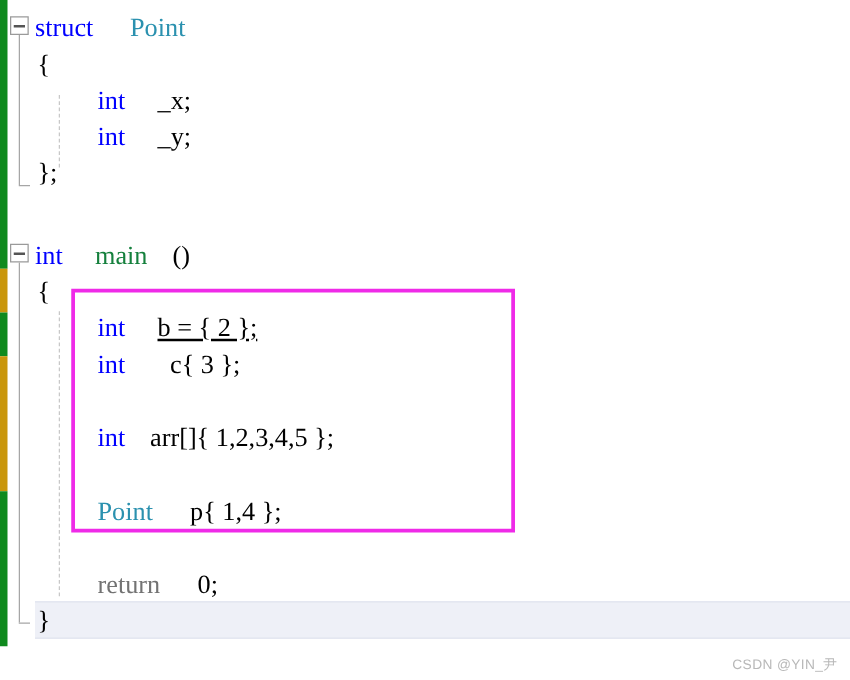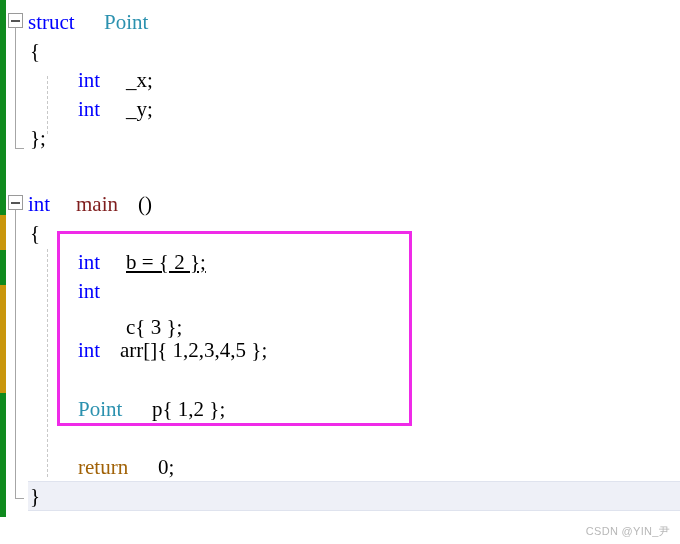--- a/index.html
+++ b/index.html
@@ -40,22 +40,22 @@
     position:absolute;left:0;right:0;height:29px;
     white-space:pre;
     font-family:"Liberation Serif", serif;
     font-size:21px;
     line-height:29px;
     color:#000000;
   }
   .line .txt{position:absolute;}
   .kw{color:#0000ff;}
   .type{color:#2b91af;}
-  .fn{color:#7f1d1d;}
-  .ret{color:#a16207;}
+  .fn{color:#15803d;}
+  .ret{color:#737373;}
   .pl{color:#000000;}
   
   .curline{
     position:absolute;left:28px;right:0;height:30px;
     background:#eef0f7;
     border-top:1px solid #dfe3ee;
     border-bottom:1px solid #dfe3ee;
     box-sizing:border-box;
   }
   
@@ -106,25 +106,25 @@
   <div id="code">
       <div class="line" style="top: 8px;"><span class="txt kw" style="left: 28px;">struct</span><span class="txt type" style="left: 104px;">Point</span></div>
       <div class="line" style="top: 37px;"><span class="txt pl" style="left: 30px;">{</span></div>
       <div class="line" style="top: 66px;"><span class="txt kw" style="left: 78px;">int</span><span class="txt pl" style="left: 126px;">_x;</span></div>
       <div class="line" style="top: 95px;"><span class="txt kw" style="left: 78px;">int</span><span class="txt pl" style="left: 126px;">_y;</span></div>
       <div class="line" style="top: 124px;"><span class="txt pl" style="left: 30px;">};</span></div>
       <div class="line" style="top: 153px;"></div>
       <div class="line" style="top: 190px;"><span class="txt kw" style="left: 28px;">int</span><span class="txt fn" style="left: 76px;">main</span><span class="txt pl" style="left: 138px;">()</span></div>
       <div class="line" style="top: 219px;"><span class="txt pl" style="left: 30px;">{</span></div>
       <div class="line" style="top: 248px;"><span class="txt kw" style="left: 78px;">int</span><span class="txt pl" style="left: 126px; text-decoration: underline;">b = { 2 };</span></div>
-      <div class="line" style="top: 277px;"><span class="txt kw" style="left: 78px;">int</span><span class="txt pl" style="left: 126px; margin-top: 36px;">c{ 3 };</span></div>
+      <div class="line" style="top: 277px;"><span class="txt kw" style="left: 78px;">int</span><span class="txt pl" style="left: 136px;">c{ 3 };</span></div>
       <div class="line" style="top: 306px;"></div>
       <div class="line" style="top: 336px;"><span class="txt kw" style="left: 78px;">int</span><span class="txt pl" style="left: 120px;">arr[]{ 1,2,3,4,5 };</span></div>
       <div class="line" style="top: 365px;"></div>
-      <div class="line" style="top: 395px;"><span class="txt type" style="left: 78px;">Point</span><span class="txt pl" style="left: 152px;">p{ 1,2 };</span></div>
+      <div class="line" style="top: 395px;"><span class="txt type" style="left: 78px;">Point</span><span class="txt pl" style="left: 152px;">p{ 1,4 };</span></div>
       <div class="line" style="top: 424px;"></div>
       <div class="line" style="top: 453px;"><span class="txt ret" style="left: 78px;">return</span><span class="txt pl" style="left: 158px;">0;</span></div>
       <div class="line" style="top: 482px;"><span class="txt pl" style="left: 30px;">}</span></div>
     </div>
 
   <div class="annot-box" id="annot" style="left: 57px; top: 231px; width: 355px; height: 195px; border-color: rgb(239, 42, 232); border-width: 3px;"></div>
 
   <div class="watermark">CSDN @YIN_尹</div>
 </div>
 

